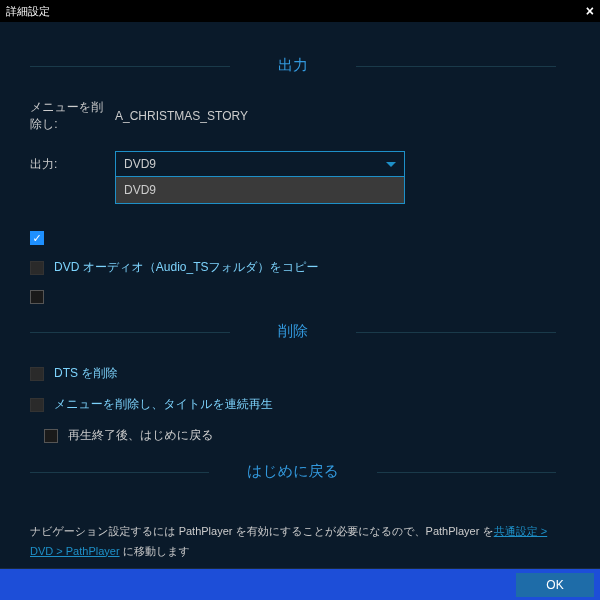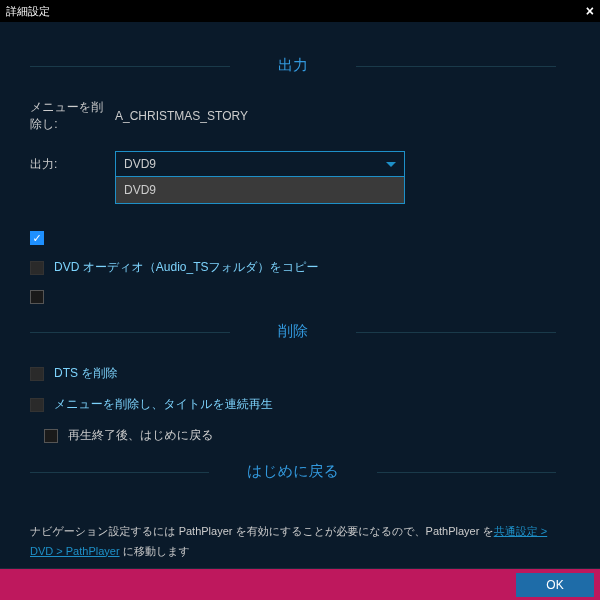--- a/index.html
+++ b/index.html
@@ -23,21 +23,21 @@
 .ditem.sel { background: #3a3a3a; }
 .check-row { display: flex; align-items: center; margin-bottom: 14px; font-size: 12px; }
 .check-row.sub { margin-left: 14px; }
 .cbox { width: 14px; height: 14px; margin-right: 10px; border: 1px solid #555; background: #1a1a1a; display: flex; align-items: center; justify-content: center; flex-shrink: 0; }
 .cbox.checked { background: #1e90ff; border-color: #1e90ff; }
 .cbox.checked::after { content: "✓"; color: #fff; font-size: 11px; line-height: 1; }
 .cbox.disabled { background: #2a2a2a; border-color: #333; }
 .dim { color: #7dd3fc; }
 .navtext { font-size: 11px; line-height: 1.8; color: #ccc; margin-top: 41px; }
 .navtext a { color: #1e90c8; text-decoration: underline; cursor: pointer; }
-.footer { position: absolute; bottom: 0; left: 0; right: 0; height: 32px; background: #be185d; border-top: 1px solid #1a2a3a; display: flex; justify-content: flex-end; align-items: center; padding-right: 6px; }
+.footer { position: absolute; bottom: 0; left: 0; right: 0; height: 32px; background: #1d4ed8; border-top: 1px solid #1a2a3a; display: flex; justify-content: flex-end; align-items: center; padding-right: 6px; }
 .ok-btn { background: #1e6ca8; color: #fff; border: none; width: 78px; height: 24px; font-size: 12px; cursor: pointer; }
 </style>
 </head>
 <body>
 
 <div class="titlebar">
   <span>詳細設定</span>
   <span class="close-x">×</span>
 </div>
 

